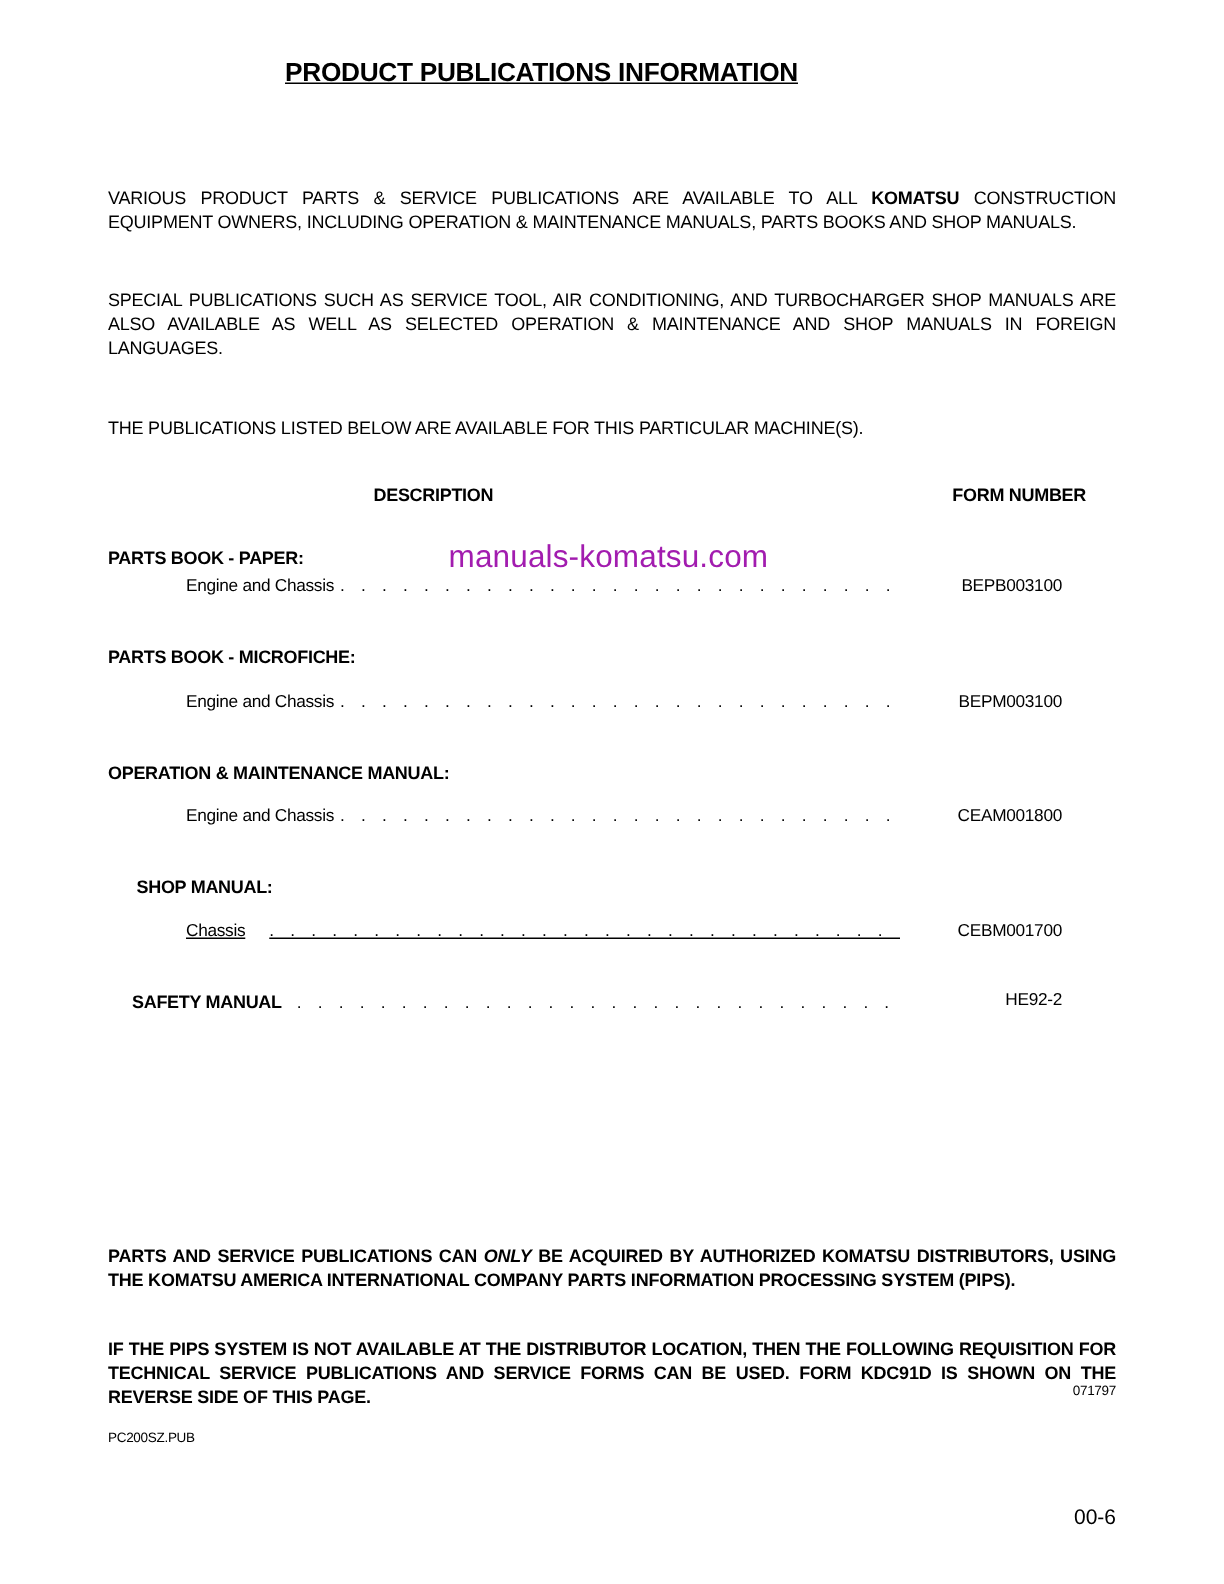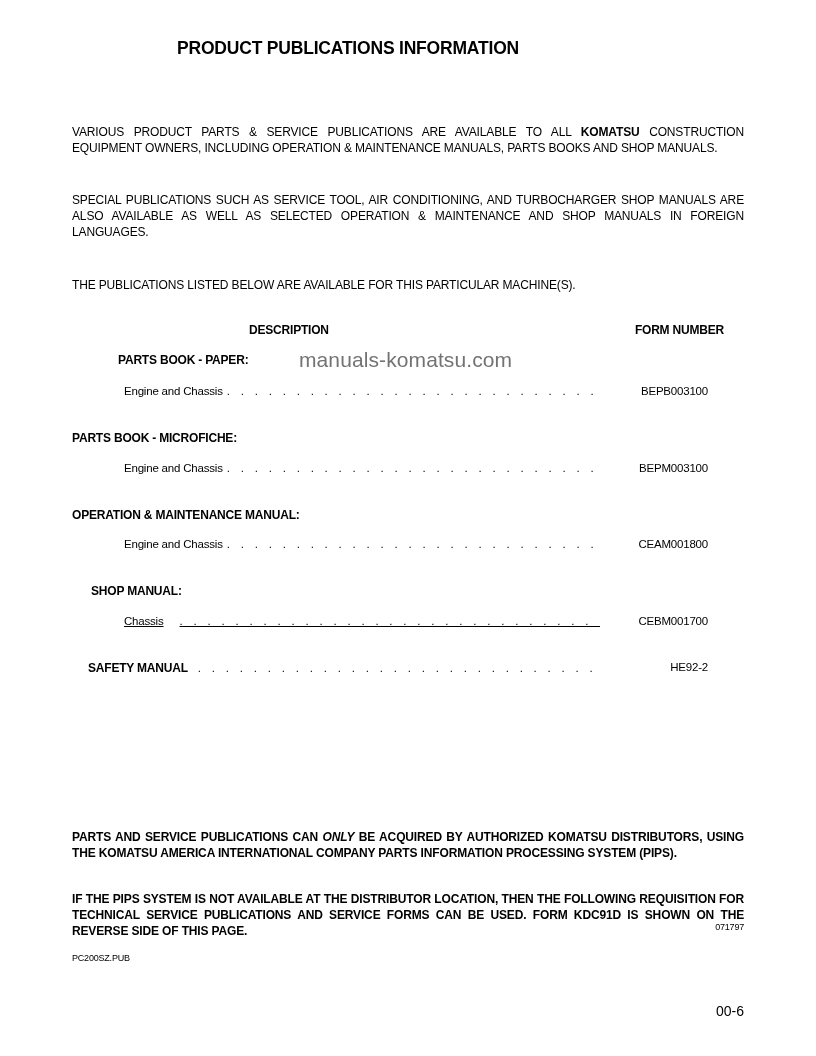--- a/index.html
+++ b/index.html
@@ -11,25 +11,26 @@
     width: 816px;
     height: 1056px;
     position: relative;
     overflow: hidden;
     font-family: "Liberation Sans", sans-serif;
     color: #000000;
   }
   .abs { position: absolute; }
 
   .title {
-    left: 0; width: 696px; top: 38px;
+    left: 13px; width: 696px; top: 38px;
     text-align: center;
     font-size: 17.5px;
     font-weight: bold;
     letter-spacing: -0.2px;
+    text-decoration: underline;
   }
 
   .para {
     left: 72px; width: 672px;
     font-size: 12px;
     line-height: 16px;
     text-align: justify;
     text-align-last: left;
     letter-spacing: -0.15px;
   }
@@ -69,23 +70,23 @@
     padding-left: 4px;
   }
   .form-num {
     right: 108px;
     font-size: 11.5px;
     text-align: right;
     letter-spacing: -0.2px;
   }
 
   .watermark {
-    left: 299px; top: 348px;
+    left: 299px; top: 360px;
     font-size: 21px;
-    color: #737373;
+    color: #a21caf;
     letter-spacing: 0.1px;
   }
 
   .footer-small {
     font-size: 9px;
     letter-spacing: -0.2px;
   }
   .page-num {
     right: 72px; top: 1003px;
     font-size: 14px;
@@ -104,21 +105,21 @@
 
   <div class="abs para" style="top:192px;">SPECIAL PUBLICATIONS SUCH AS SERVICE TOOL, AIR CONDITIONING, AND TURBOCHARGER SHOP MANUALS ARE ALSO AVAILABLE AS WELL AS SELECTED OPERATION &amp; MAINTENANCE AND SHOP MANUALS IN FOREIGN LANGUAGES.</div>
 
   <div class="abs para" style="top:277px;">THE PUBLICATIONS LISTED BELOW ARE AVAILABLE FOR THIS PARTICULAR MACHINE(S).</div>
 
   <div class="abs col-head" style="left:249px; top:323px;">DESCRIPTION</div>
   <div class="abs col-head" style="right:92px; top:323px;padding-left:33px;">FORM NUMBER</div>
 
   <div class="abs watermark">manuals-komatsu.com</div>
 
-  <div class="abs section-head" style="top:353px;margin-left:46px;">PARTS BOOK - PAPER:</div>
+  <div class="abs section-head" style="top:365px;">PARTS BOOK - PAPER:</div>
   <div class="abs entry" style="top:385px;">
     <span class="lbl">Engine and Chassis</span>
     <span class="dots">. . . . . . . . . . . . . . . . . . . . . . . . . . . . . . . . . . . . . . . . . . . . . . . . . . . . . . . . . . . . . . . . . . . . . . . . . . . . . . . . . . . . . . . .</span>
   </div>
   <div class="abs form-num" style="top:385px;">BEPB003100</div>
 
   <div class="abs section-head" style="top:431px;">PARTS BOOK - MICROFICHE:</div>
   <div class="abs entry" style="top:462px;">
     <span class="lbl">Engine and Chassis</span>
     <span class="dots">. . . . . . . . . . . . . . . . . . . . . . . . . . . . . . . . . . . . . . . . . . . . . . . . . . . . . . . . . . . . . . . . . . . . . . . . . . . . . . . . . . . . . . . .</span>

